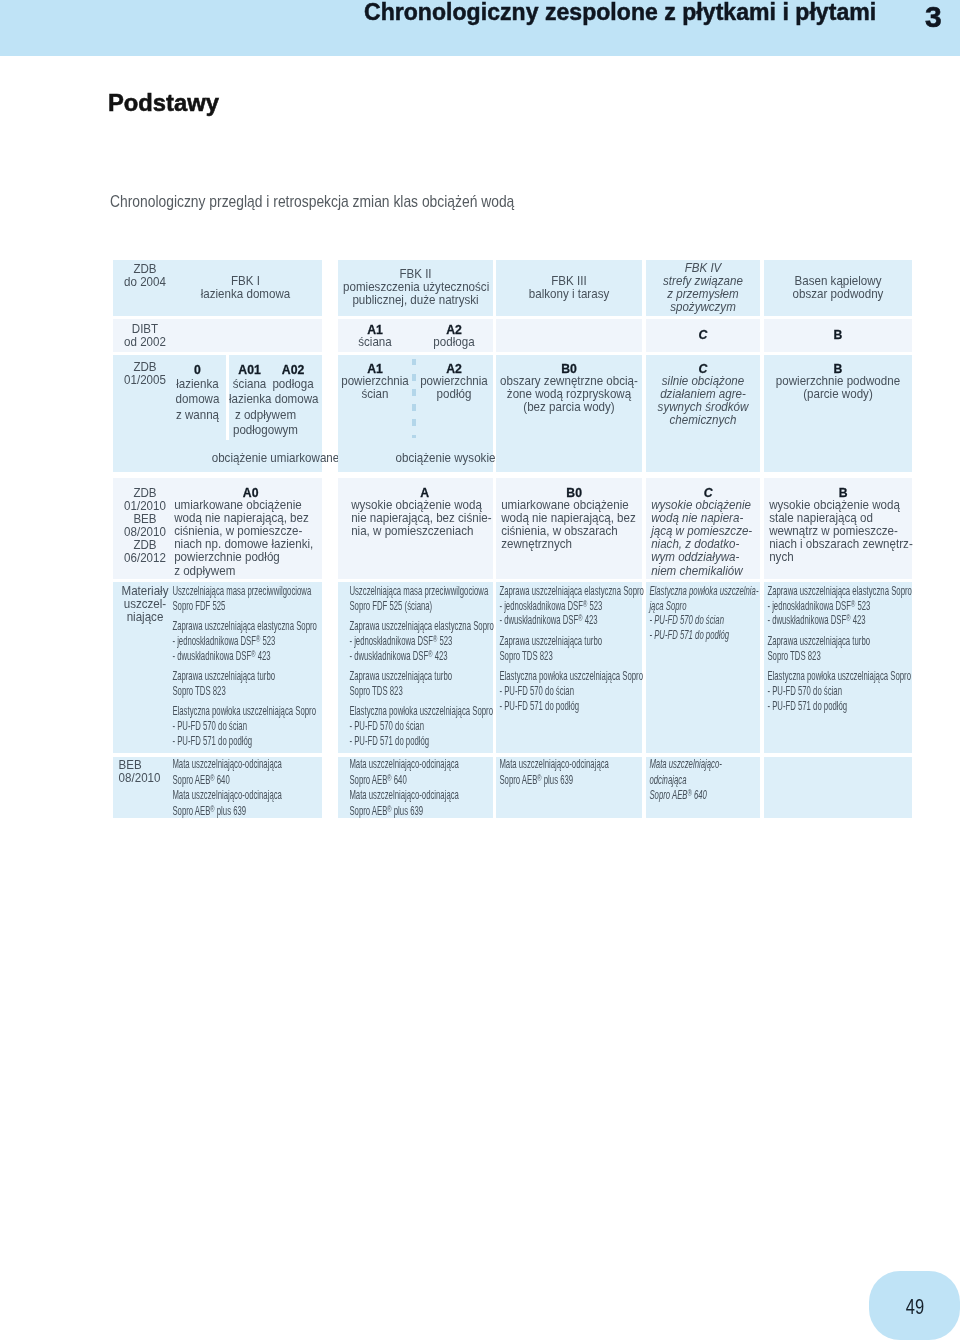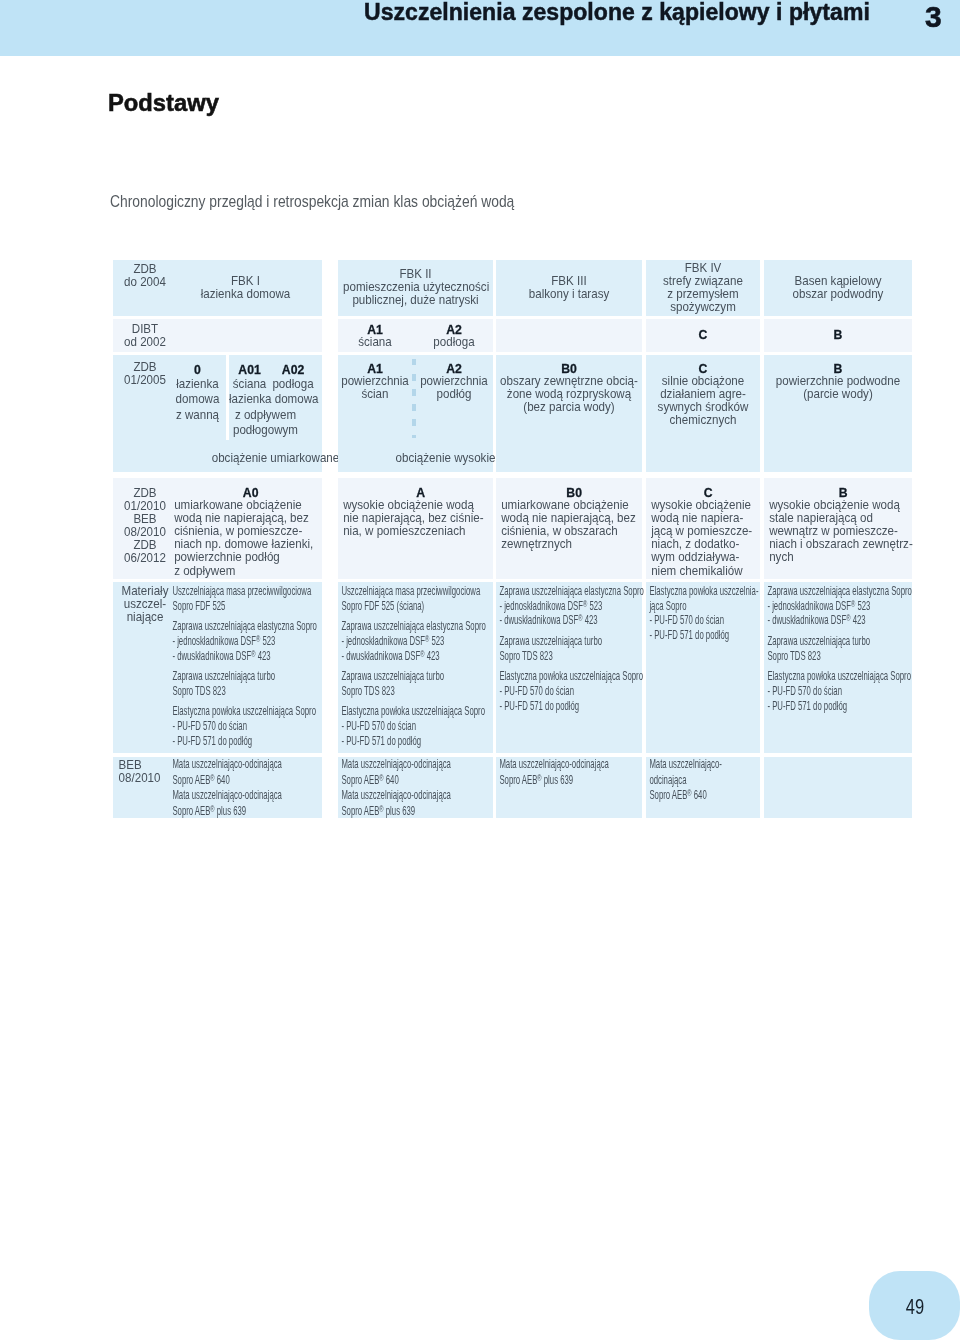--- a/index.html
+++ b/index.html
@@ -41,23 +41,23 @@
   .lh15{line-height:15.4px;}
   .n{color:#46505a;font-size:12.6px;line-height:14.7px;
      transform:scaleX(0.616);transform-origin:0 0;width:162.34%;white-space:nowrap;}
   .bold{font-weight:bold;color:#101a24;font-size:13.1px;-webkit-text-stroke:0.28px #101a24;}
   .ctr{text-align:center;}
   .sup{font-size:0.75em;position:relative;top:-0.32em;letter-spacing:0;line-height:0;}
 
   
   .col1{left:0;width:64px;}
   .col2{left:56px;width:153px;}
-  .col3{left:225px;width:155px;}
+  .col3{left:225px;width:155px;padding-left:8px;}
   .col4{left:383px;width:146px;}
-  .col5{left:533px;width:114px;}
+  .col5{left:533px;width:114px;font-style:italic;}
   .col6{left:651px;width:148px;}
   
   .r1{top:0;height:56px;}
   .r2{top:58.5px;height:33.5px;}
   .r3{top:95px;height:117px;}
   .r4{top:217.5px;height:101px;}
   .r5{top:321.5px;height:171px;}
   .r6{top:496.8px;height:61.5px;}
 
   .pt4{padding-top:8.5px;}
@@ -92,21 +92,21 @@
   .ctr2{text-align:center;}
   .wdiv{position:absolute;background:#fff;}
   .ddiv{position:absolute;width:4px;
         background:repeating-linear-gradient(to bottom,#b3d6ea 0px,#b3d6ea 6.4px,rgba(255,255,255,0) 6.4px,rgba(255,255,255,0) 15.1px);}
 </style>
 </head>
 <body>
 
 <div class="page">
   <div class="topbar">
-    <div class="topbar-title">Uszczelnienia zespolone z kąpielowy i płytami</div>
+    <div class="topbar-title">Chronologiczny zespolone z płytkami i płytami</div>
     <div class="topbar-num">3</div>
   </div>
   <div class="sect-title">Podstawy</div>
   <div class="subtitle">Chronologiczny przegląd i retrospekcja zmian klas obciążeń wodą</div>
 
   <div class="tbl">
 
     <div class="cell d r1 col1">
       <div class="t ctr ptl">
         <div>ZDB</div>

